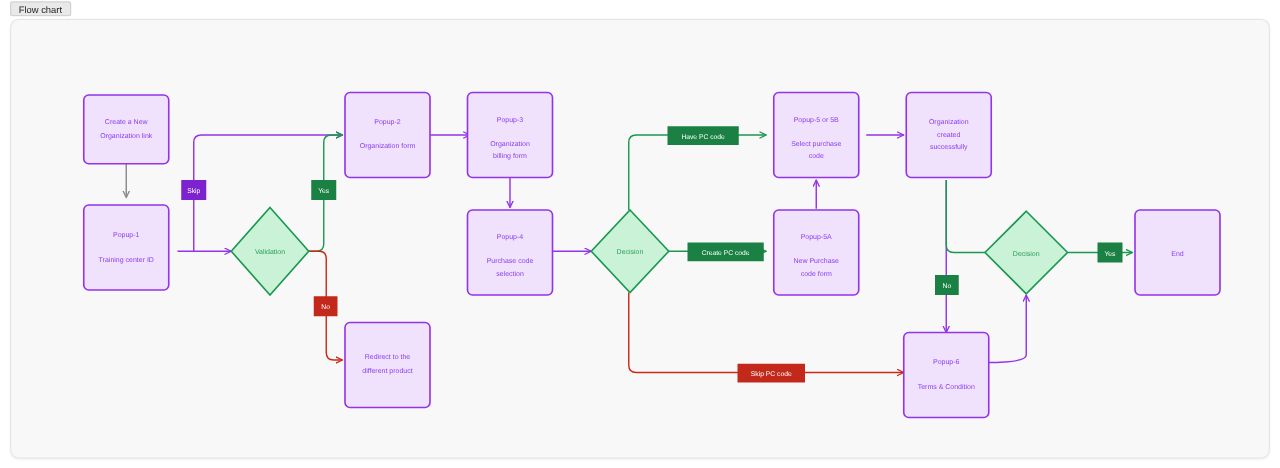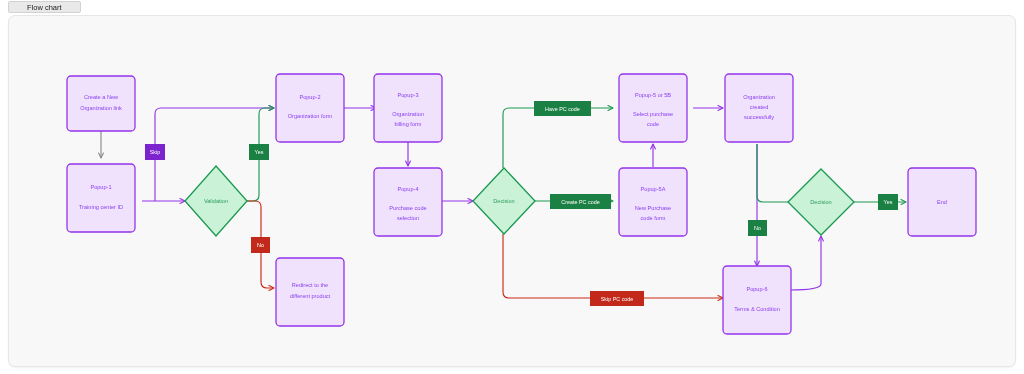--- a/index.html
+++ b/index.html
@@ -18,21 +18,21 @@
   
   #tabstrip {
     position: absolute;
     left: 0; top: 0;
     width: 1024px; height: 14px;
   }
   .tab {
     position: absolute;
     left: 8px; top: 1px;
     height: 12px;
-    padding: 0 18px;
+    padding: 0 6px;
     background: #e9e9ea;
     border: 1px solid #d2d2d4;
     border-radius: 2px;
     font-size: 7.5px;
     line-height: 12px;
     color: #1b1b1d;
     white-space: nowrap;
     box-sizing: border-box;
   }
   

